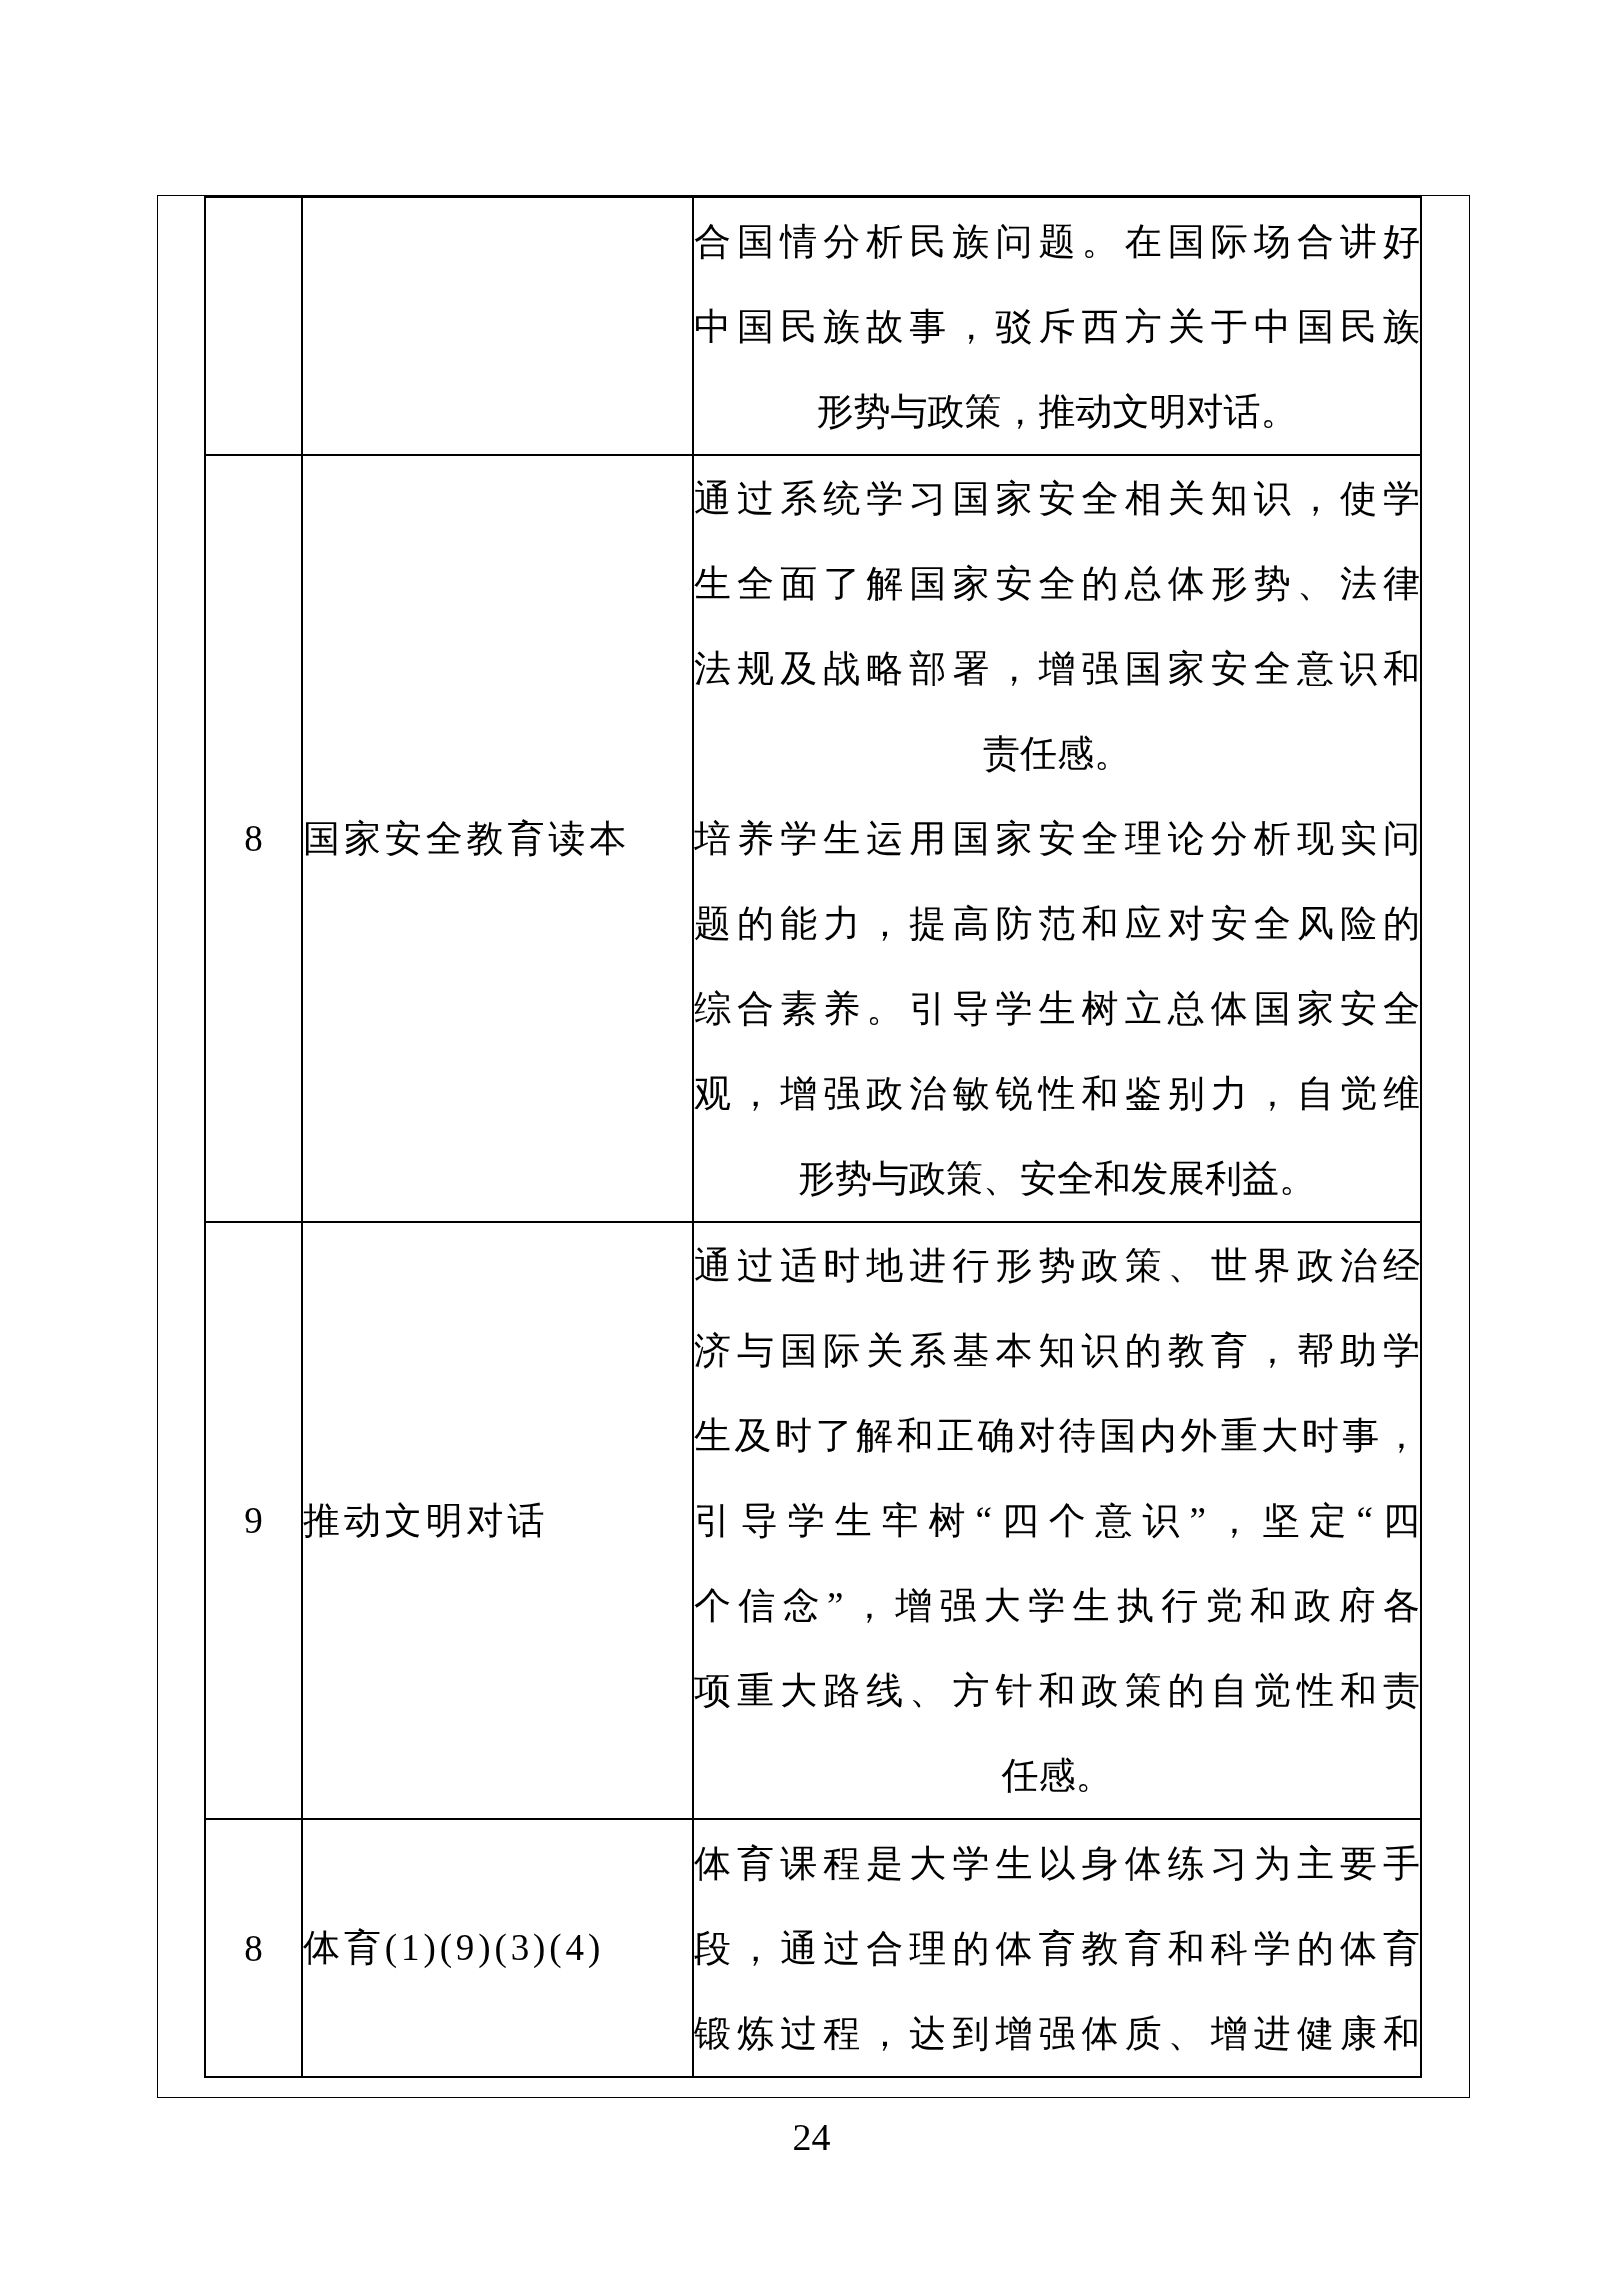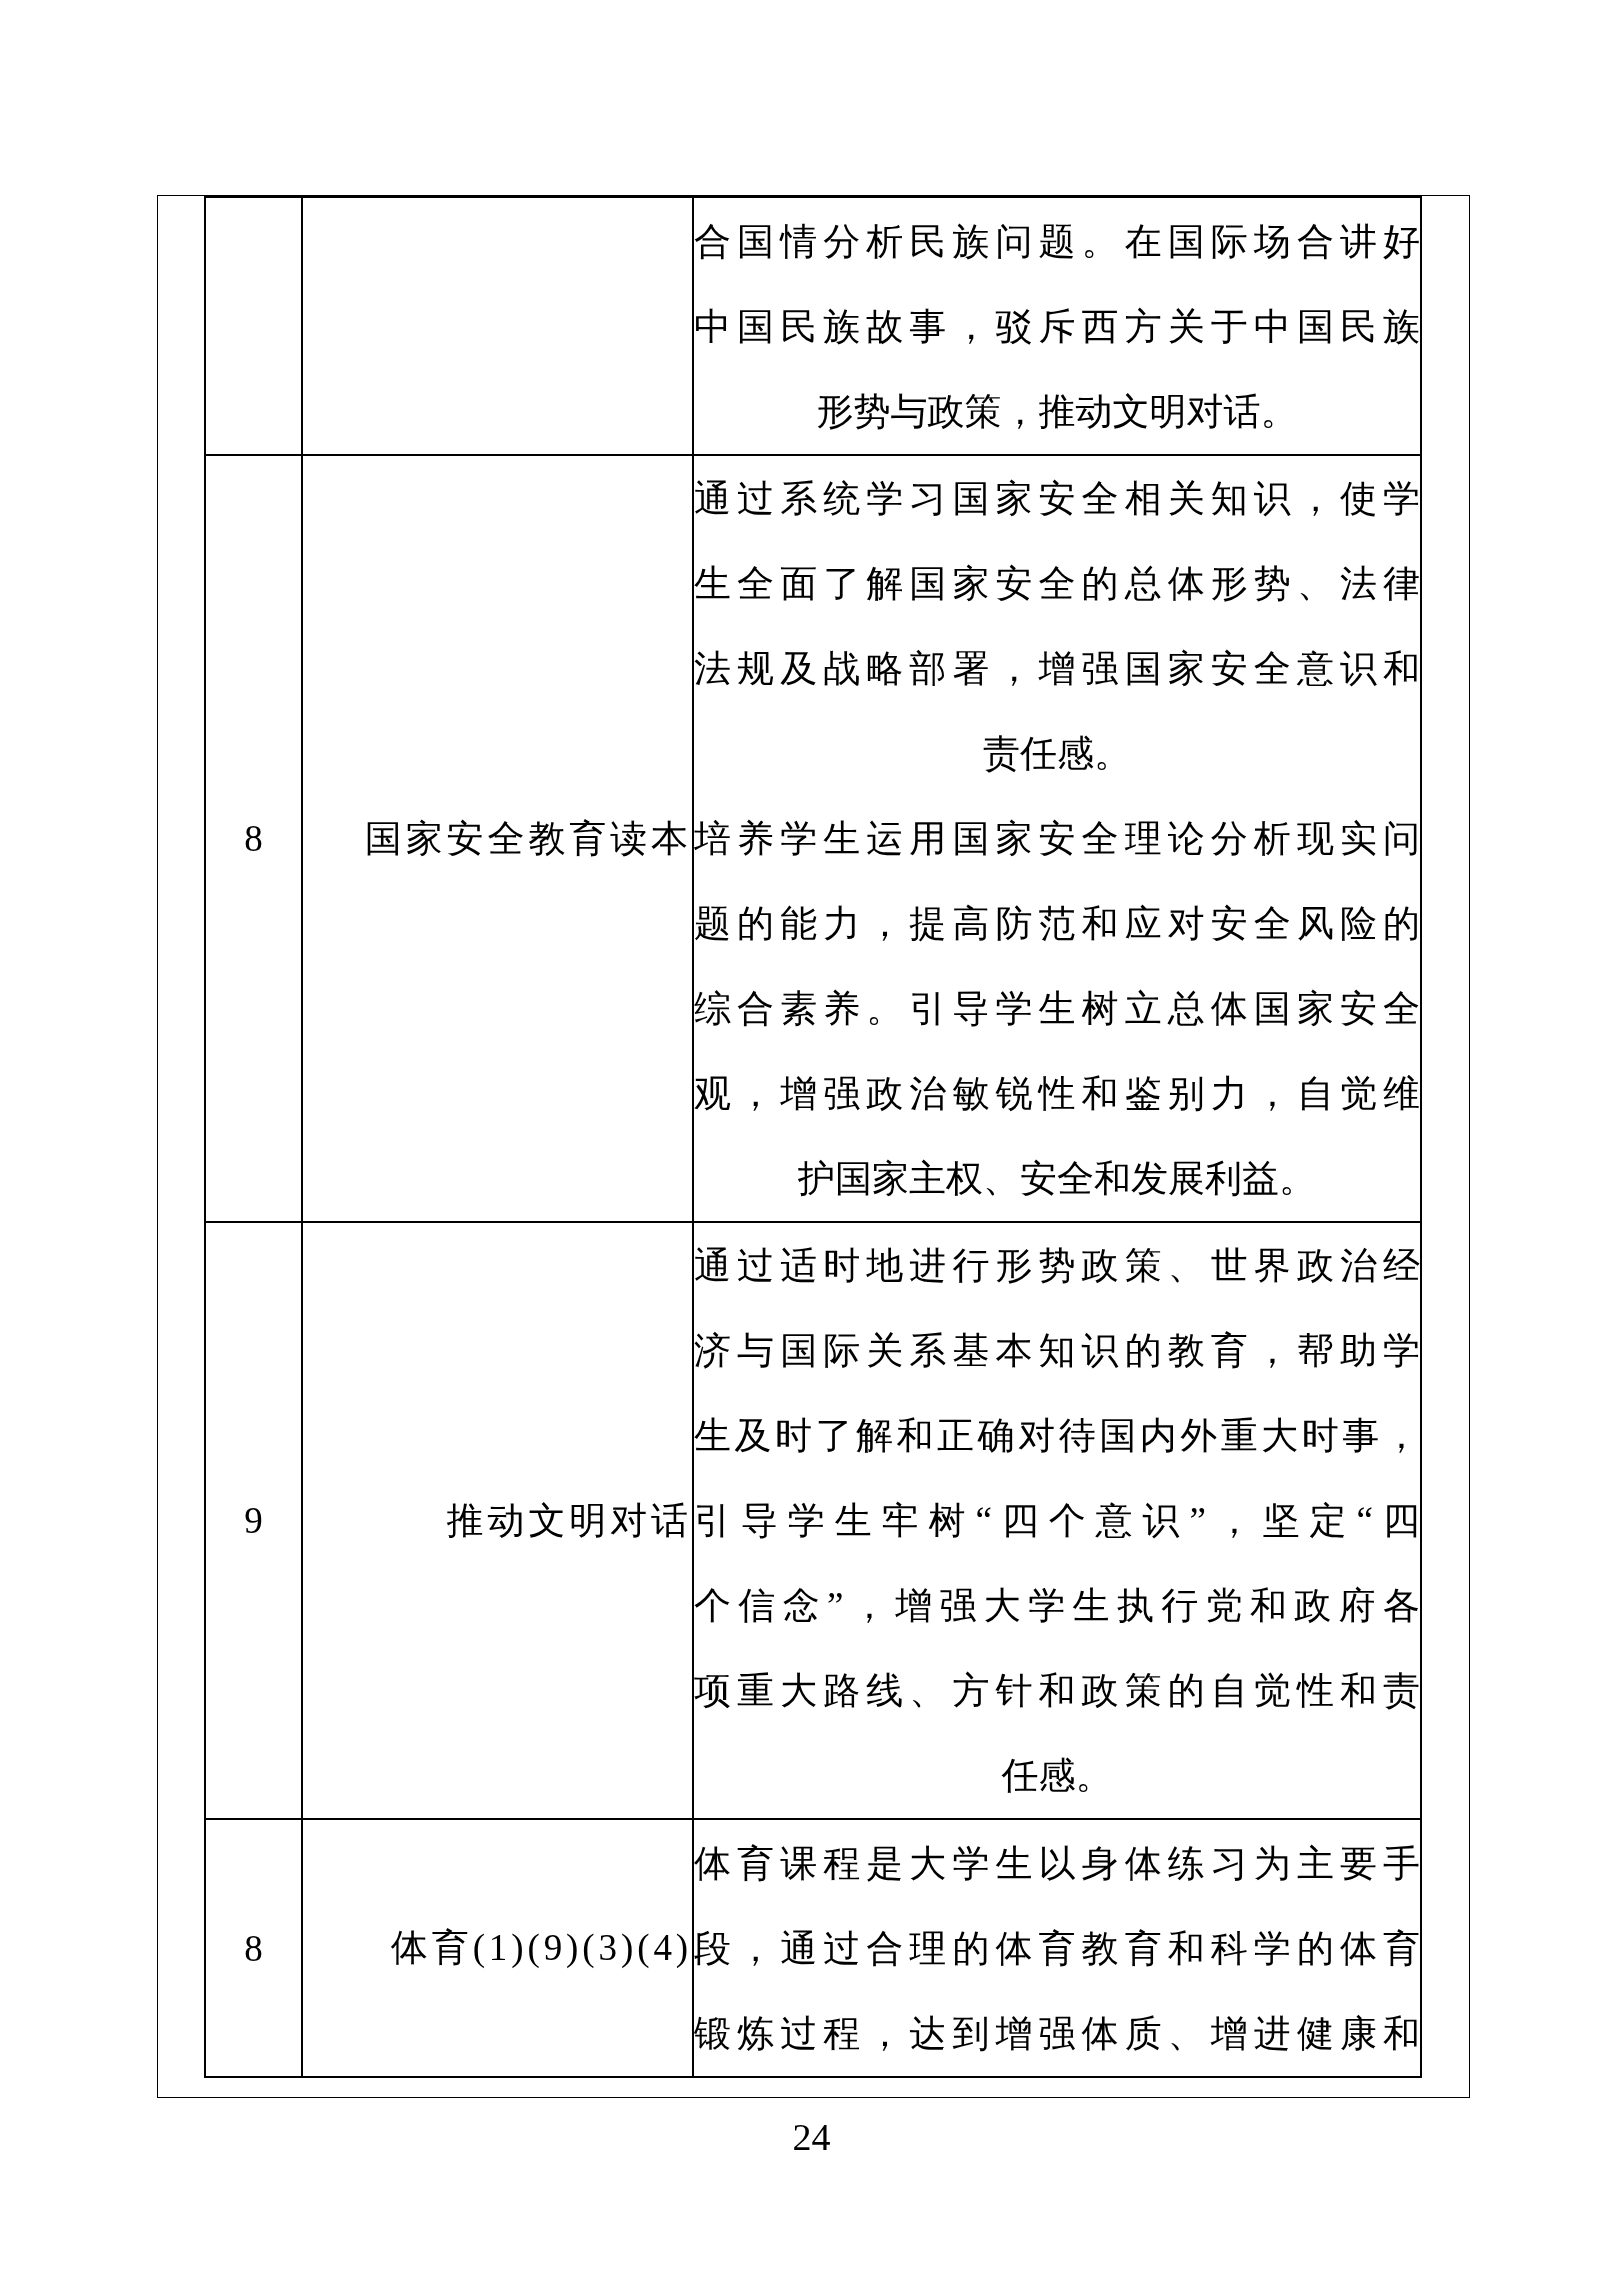--- a/index.html
+++ b/index.html
@@ -42,21 +42,21 @@
   tr.r0 td { height: 258px; }
   tr.r1 td { height: 766px; }
   tr.r2 td { height: 596px; }
   tr.r3 td { height: 258px; }
   td.num {
     text-align: center;
     vertical-align: middle;
     font-size: 37px;
   }
   td.name {
-    text-align: right;
+    text-align: left;
     vertical-align: middle;
     font-size: 37px;
     letter-spacing: 3.9px;
   }
   td.desc {
     vertical-align: middle;
     padding: 0 18.3px;
   }
   .line {
     height: 85px;
@@ -269,21 +269,21 @@
             <span>性</span>
             <span>和</span>
             <span>鉴</span>
             <span>别</span>
             <span>力</span>
             <span>，</span>
             <span>自</span>
             <span>觉</span>
             <span>维</span>
           </div>
-          <div class="line c">护国家主权、安全和发展利益。</div>
+          <div class="line c">形势与政策、安全和发展利益。</div>
         </td>
       </tr>
       <tr class="r2">
         <td class="num">9</td>
         <td class="name">推动文明对话</td>
         <td class="desc">
           <div class="line j">
             <span>通</span>
             <span>过</span>
             <span>适</span>

